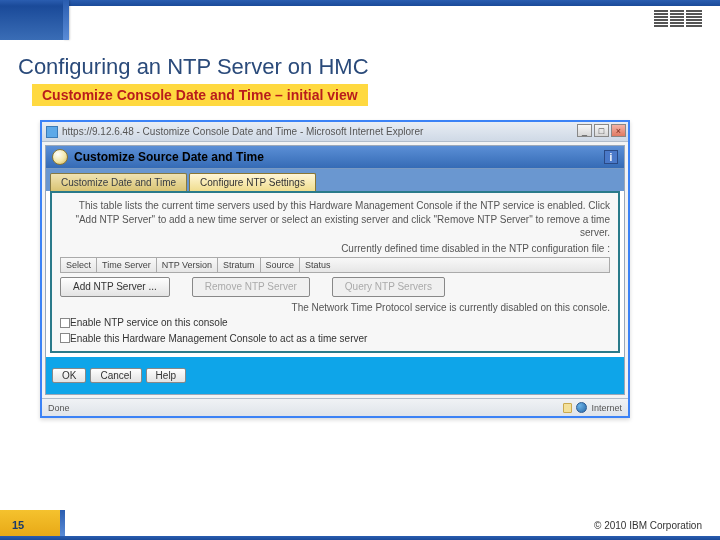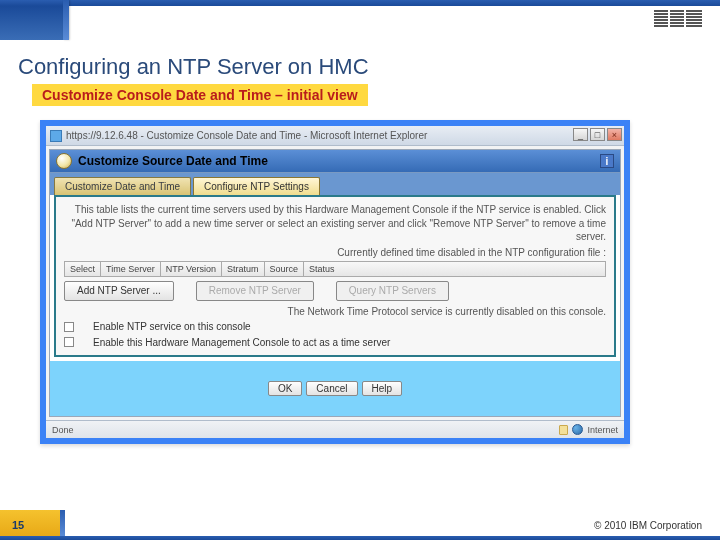--- a/index.html
+++ b/index.html
@@ -12,21 +12,21 @@
   .top-strip { position:absolute; top:6px; left:0; width:63px; height:34px; background:linear-gradient(#1a4a99,#3a6db6); }
   .logo { position:absolute; top:10px; right:18px; display:flex; gap:2px; }
   .logo svg { display:block; }
 
   
   .title { position:absolute; top:54px; left:18px; font-size:22px; color:#2a4a7a; font-weight:400; }
   .subtitle-wrap { position:absolute; top:84px; left:32px; }
   .subtitle { display:inline-block; background:#ffd940; padding:3px 10px; font-size:14px; font-weight:700; color:#b91c1c; }
 
   
-  .shot { position:absolute; top:120px; left:40px; width:590px; border:6px solid #3b82f6; background:#f2f3f4; box-shadow:0 2px 4px rgba(0,0,0,.15); }
+  .shot { position:absolute; top:120px; left:40px; width:590px; border:2px solid #3b82f6; background:#f2f3f4; box-shadow:0 2px 4px rgba(0,0,0,.15); }
   .win-title { height:20px; background:linear-gradient(#e8edf4,#cfd9e6); border-bottom:1px solid #b0bccb; display:flex; align-items:center; padding:0 4px; font-size:10px; color:#555; position:relative; }
   .win-title .ieicon { width:12px; height:12px; background:#5da9e8; border:1px solid #3a7bb8; margin-right:4px; }
   .win-ctrls { position:absolute; right:2px; top:2px; display:flex; gap:2px; }
   .win-ctrls span { width:15px; height:13px; border:1px solid #888; background:linear-gradient(#f7f7f7,#d6d6d6); font-size:9px; line-height:12px; text-align:center; color:#333; }
   .win-ctrls span.close { background:linear-gradient(#f3b3a7,#e07a62); color:#7a2a19; }
 
   .panel { margin:3px; border:1px solid #9aa7b8; background:#fff; }
   .panel-head { background:linear-gradient(#5b8fd6,#356bb5); border-bottom:1px solid #7a9ac2; padding:3px 6px; display:flex; align-items:center; gap:6px; color:#000; font-weight:700; font-size:12px; position:relative; }
   .panel-head .clock { width:16px; height:16px; border-radius:50%; background:radial-gradient(circle at 35% 30%, #fff,#f3e7a9 55%,#caa94e); border:1px solid #8a7633; position:relative; }
   .panel-head .info { position:absolute; right:6px; top:4px; width:14px; height:14px; background:#4a79c9; border:1px solid #2a4a85; color:#fff; font-size:10px; font-weight:700; text-align:center; line-height:13px; }
@@ -36,24 +36,24 @@
   .tab.inactive { background:linear-gradient(#ffecb0,#e6c96a); opacity:.9; }
 
   .tab-body { border:2px solid #2a7a8a; background:#f7f7f7; padding:6px 8px; margin:0 4px 4px 4px; font-size:10px; color:#333; line-height:1.35; }
   .tab-body p { margin-bottom:2px; color:#555;text-align:right; }
   .tbl-head { display:flex; margin-top:2px; border:1px solid #aaa; background:linear-gradient(#f8f8f8,#e6e6e6); }
   .tbl-head span { padding:1px 5px; border-right:1px solid #aaa; font-size:9px; color:#444; }
   .tbl-head span:last-child { border-right:none; }
   .btn-row { display:flex; gap:22px; margin-top:4px; align-items:center; }
   .btn { padding:2px 12px; font-size:10px; border:1px solid #888; background:linear-gradient(#fefefe,#e3e3e3); color:#333; border-radius:2px; }
   .btn.disabled { color:#aaa; background:#f0f0f0; }
-  .cb-row { display:flex; align-items:center; gap:19px; margin-top:2px; }
+  .cb-row { display:flex; align-items:center; gap:0; margin-top:2px; }
   .cb { width:10px; height:10px; border:1px solid #888; background:#fff; display:inline-block; }
 
-  .dlg-btns { display:flex; gap:4px; padding:20px 6px; background:#7dd3fc;justify-content:center; }
+  .dlg-btns { display:flex; gap:4px; padding:11px 6px; background:#0ea5e9; }
   .dlg-btns .btn { padding:1px 9px; }
 
   .status { height:18px; border-top:1px solid #b0bccb; background:linear-gradient(#f0f2f5,#dfe4ea); display:flex; align-items:center; padding:0 6px; font-size:9px; color:#555; position:relative; }
   .status .right { position:absolute; right:6px; display:flex; align-items:center; gap:4px; }
   .lock { width:9px; height:10px; border:1px solid #caa94e; background:#f3e09a; border-radius:1px; }
   .globe { width:11px; height:11px; border-radius:50%; background:radial-gradient(circle at 30% 30%, #6bb3e8,#2a6aa8); border:1px solid #2a5a92; }
 
   
   .foot-bar { position:absolute; bottom:0; left:0; width:100%; height:4px; background:linear-gradient(#2a5db0,#1a4a99); }
   .foot-left { position:absolute; bottom:4px; left:0; width:60px; height:26px; background:linear-gradient(#f5c22e,#e8a917); }

